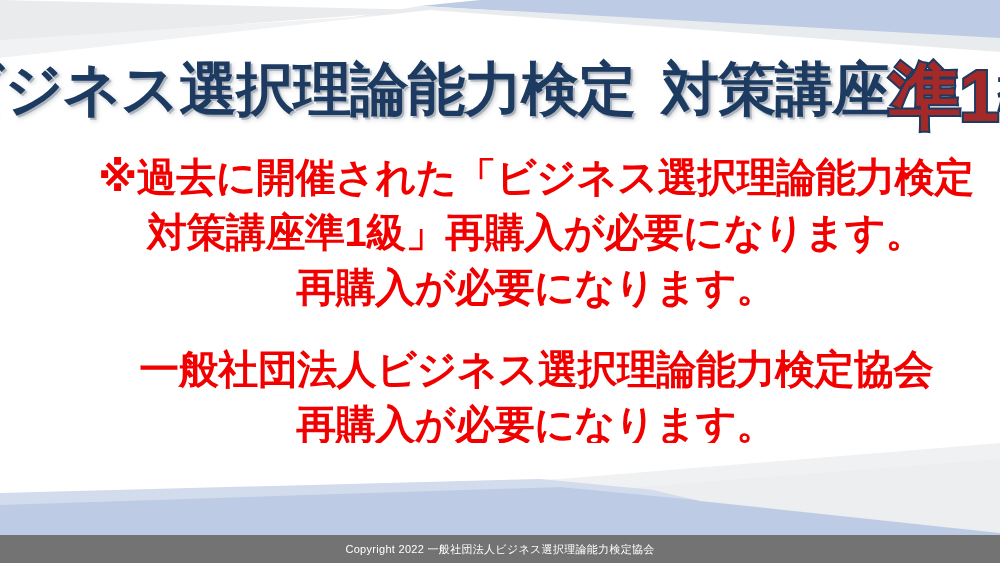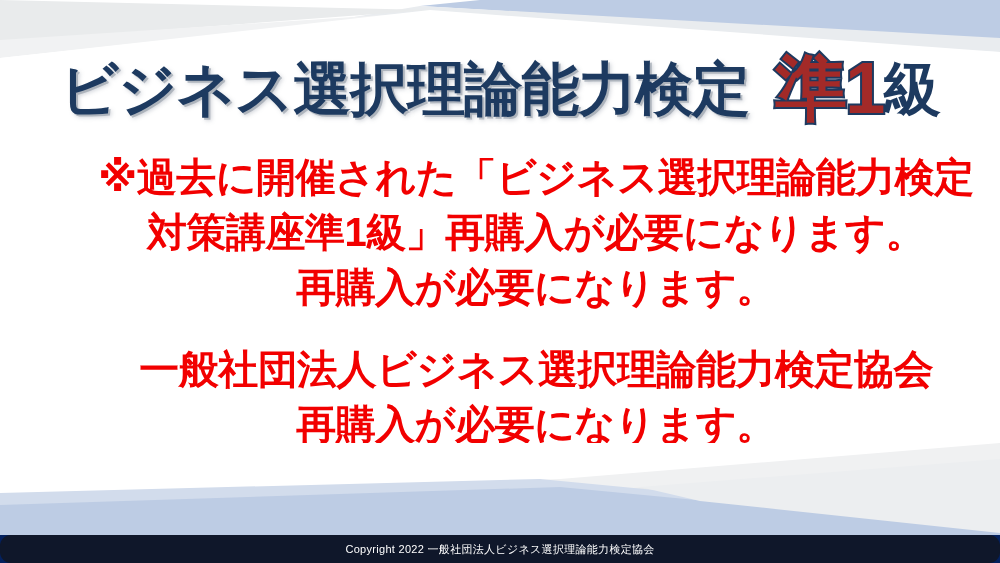--- a/index.html
+++ b/index.html
@@ -75,21 +75,21 @@
     width: 26px;
   }
   .title-grade-red {
     font-size: 72px;
     font-weight: 700;
     color: #a32a28;
     -webkit-text-stroke: 4px #1d3a60;
     paint-order: stroke fill;
     letter-spacing: -2px;
     position: relative;
-    top: 4px;
+    top: 12px;
   }
   .title-grade-navy {
     font-size: 58px;
     font-weight: 700;
     color: #1d3a60;
     -webkit-text-stroke: 3.5px #ffffff;
     paint-order: stroke fill;
     letter-spacing: -1px;
   }
 
@@ -123,25 +123,24 @@
     white-space: nowrap;
   }
 
   
   .footer {
     position: absolute;
     left: 0;
     bottom: 0;
     width: 1000px;
     height: 28px;
-    background: #0f172a;
+    background: #737373;
     display: flex;
     align-items: center;
     justify-content: center;
-    border-radius: 11px;
   }
   .footer-text {
     color: #ffffff;
     font-size: 11px;
     letter-spacing: 0.3px;
     font-weight: 400;
   }
 </style>
 </head>
 <body>
@@ -156,20 +155,21 @@
       <polygon points="0,0 0,42 430,10" fill="#e9ebec"></polygon>
       <polygon points="0,40 0,58 430,12" fill="#f1f2f3"></polygon>
       <polygon points="430,10 1000,52 1000,70 0,70 0,58" fill="#ffffff"></polygon>
     </svg>
   </div>
 
   <div class="header">
     <div class="title-line">
       <span class="title-main">ビジネス選択理論能力検定</span>
       <span class="title-gap"></span>
+      <span class="title-main">対策講座</span>
       <span class="title-grade-red">準1</span>
       <span class="title-grade-navy">級</span>
     </div>
   </div>
 
   <div class="body-area">
 
     <div class="para para-1">
       <span class="line">※過去に開催された「ビジネス選択理論能力検定</span>
       <span class="line">対策講座準1級」再購入が必要になります。</span>

